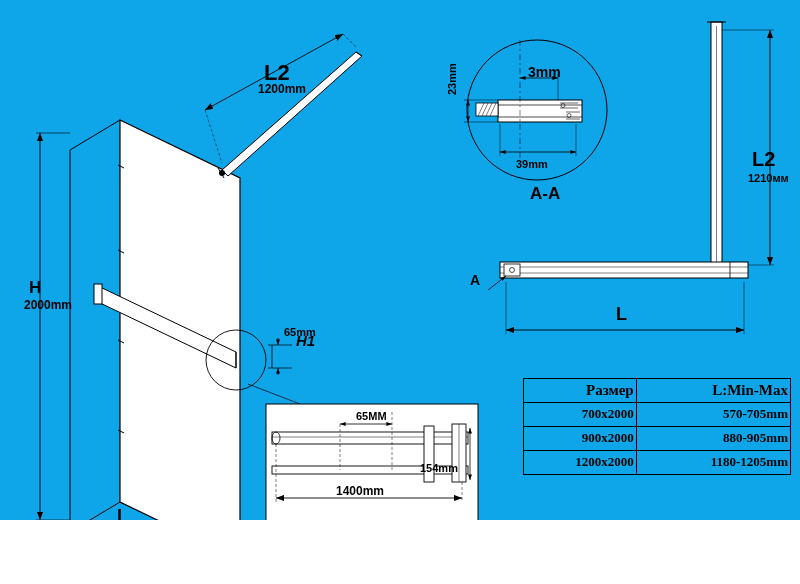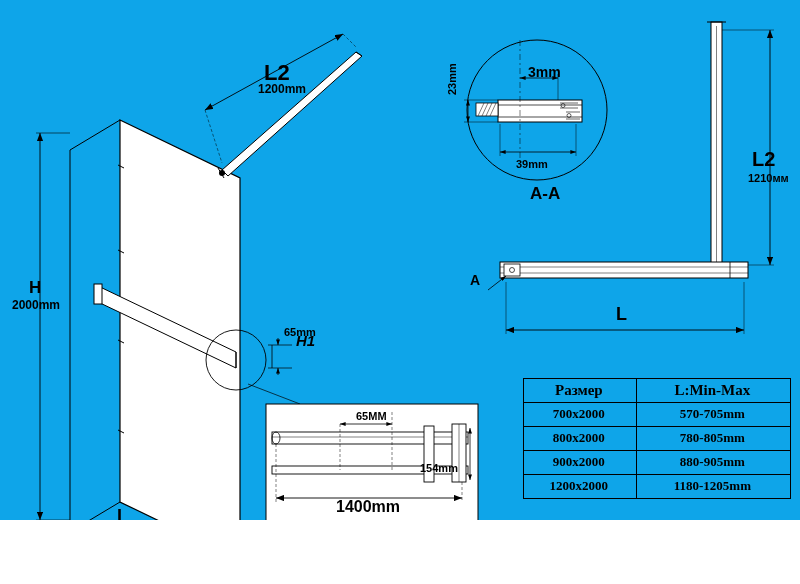--- a/index.html
+++ b/index.html
@@ -35,21 +35,21 @@
     position: absolute;
     left: 523px;
     top: 378px;
     width: 268px;
     border-collapse: collapse;
     font-family: "Liberation Serif", serif;
     font-size: 13px;
   }
   #spec-table th, #spec-table td {
     border: 1px solid #000;
-    text-align: center;
+    text-align: right;
     padding: 2px 2px 3px 0;
     font-weight: bold;
     color: #000;
     height: 18px;
   }
   #spec-table th {
     font-size: 15px;
   }
   #spec-table td {
     font-size: 13px;
@@ -204,58 +204,54 @@
       <line x1="276" y1="498" x2="462" y2="498" stroke-width="0.9" marker-start="url(#arrIn)" marker-end="url(#arrOut)"></line>
       <line x1="276" y1="444" x2="276" y2="502" stroke-width="0.5" stroke-dasharray="3,2"></line>
       <line x1="462" y1="482" x2="462" y2="502" stroke-width="0.5" stroke-dasharray="3,2"></line>
     </g>
   </svg>
 
   <div class="lbl lbl-bold" style="left:264px; top:60px; font-size:22px;">L2</div>
   <div class="lbl lbl-bold" style="left:258px; top:82px; font-size:12px;">1200mm</div>
 
   <div class="lbl lbl-bold" style="left:29px; top:278px; font-size:17px;">H</div>
-  <div class="lbl lbl-bold" style="left:12px; top:298px; font-size:12px;">2000mm</div>
+  <div class="lbl lbl-bold" style="left:24px; top:298px; font-size:12px;">2000mm</div>
 
   <div class="lbl lbl-bold" style="left:117px; top:506px; font-size:18px;">L</div>
 
   <div class="lbl lbl-bold" style="left:296px; top:332px; font-size:15px;font-style:italic;">H1</div>
   <div class="lbl lbl-bold" style="left:284px; top:326px; font-size:11px;">65mm</div>
 
   <div class="lbl lbl-bold" style="left:530px; top:184px; font-size:17px;">A-A</div>
   <div class="lbl lbl-bold" style="left:528px; top:64px; font-size:14px;text-align:center;">3mm</div>
   <div class="lbl lbl-bold" style="left:446px; top:95px; font-size:11px; transform:rotate(-90deg); transform-origin:left top;">23mm</div>
   <div class="lbl lbl-bold" style="left:516px; top:158px; font-size:11px;">39mm</div>
 
   <div class="lbl lbl-bold" style="left:752px; top:148px; font-size:20px;">L2</div>
   <div class="lbl lbl-bold" style="left:748px; top:172px; font-size:11px;">1210мм</div>
   <div class="lbl lbl-bold" style="left:616px; top:304px; font-size:18px;">L</div>
   <div class="lbl lbl-bold" style="left:470px; top:272px; font-size:14px;">A</div>
 
   <div class="lbl lbl-bold" style="left:356px; top:410px; font-size:11px;">65ММ</div>
   <div class="lbl lbl-bold" style="left:420px; top:418px; font-size:11px;margin-top:44px;">154mm</div>
-  <div class="lbl lbl-bold" style="left:336px; top:484px; font-size:16px;margin-top:14px;">1400mm</div>
+  <div class="lbl lbl-bold" style="left:336px; top:484px; font-size:12px;">1400mm</div>
 
   <table id="spec-table">
     <thead>
       <tr>
         <th class="c0">Размер</th>
         <th class="c1">L:Min-Max</th>
       </tr>
     </thead>
     <tbody>
       <tr>
         <td class="c0">700x2000</td>
         <td class="c1">570-705mm</td>
       </tr>
       <tr>
-        <td class="c0">800x2000</td>
-        <td class="c1">780-805mm</td>
-      </tr>
-      <tr>
         <td class="c0">900x2000</td>
         <td class="c1">880-905mm</td>
       </tr>
       <tr>
         <td class="c0">1200x2000</td>
         <td class="c1">1180-1205mm</td>
       </tr>
     </tbody>
   </table>
 

